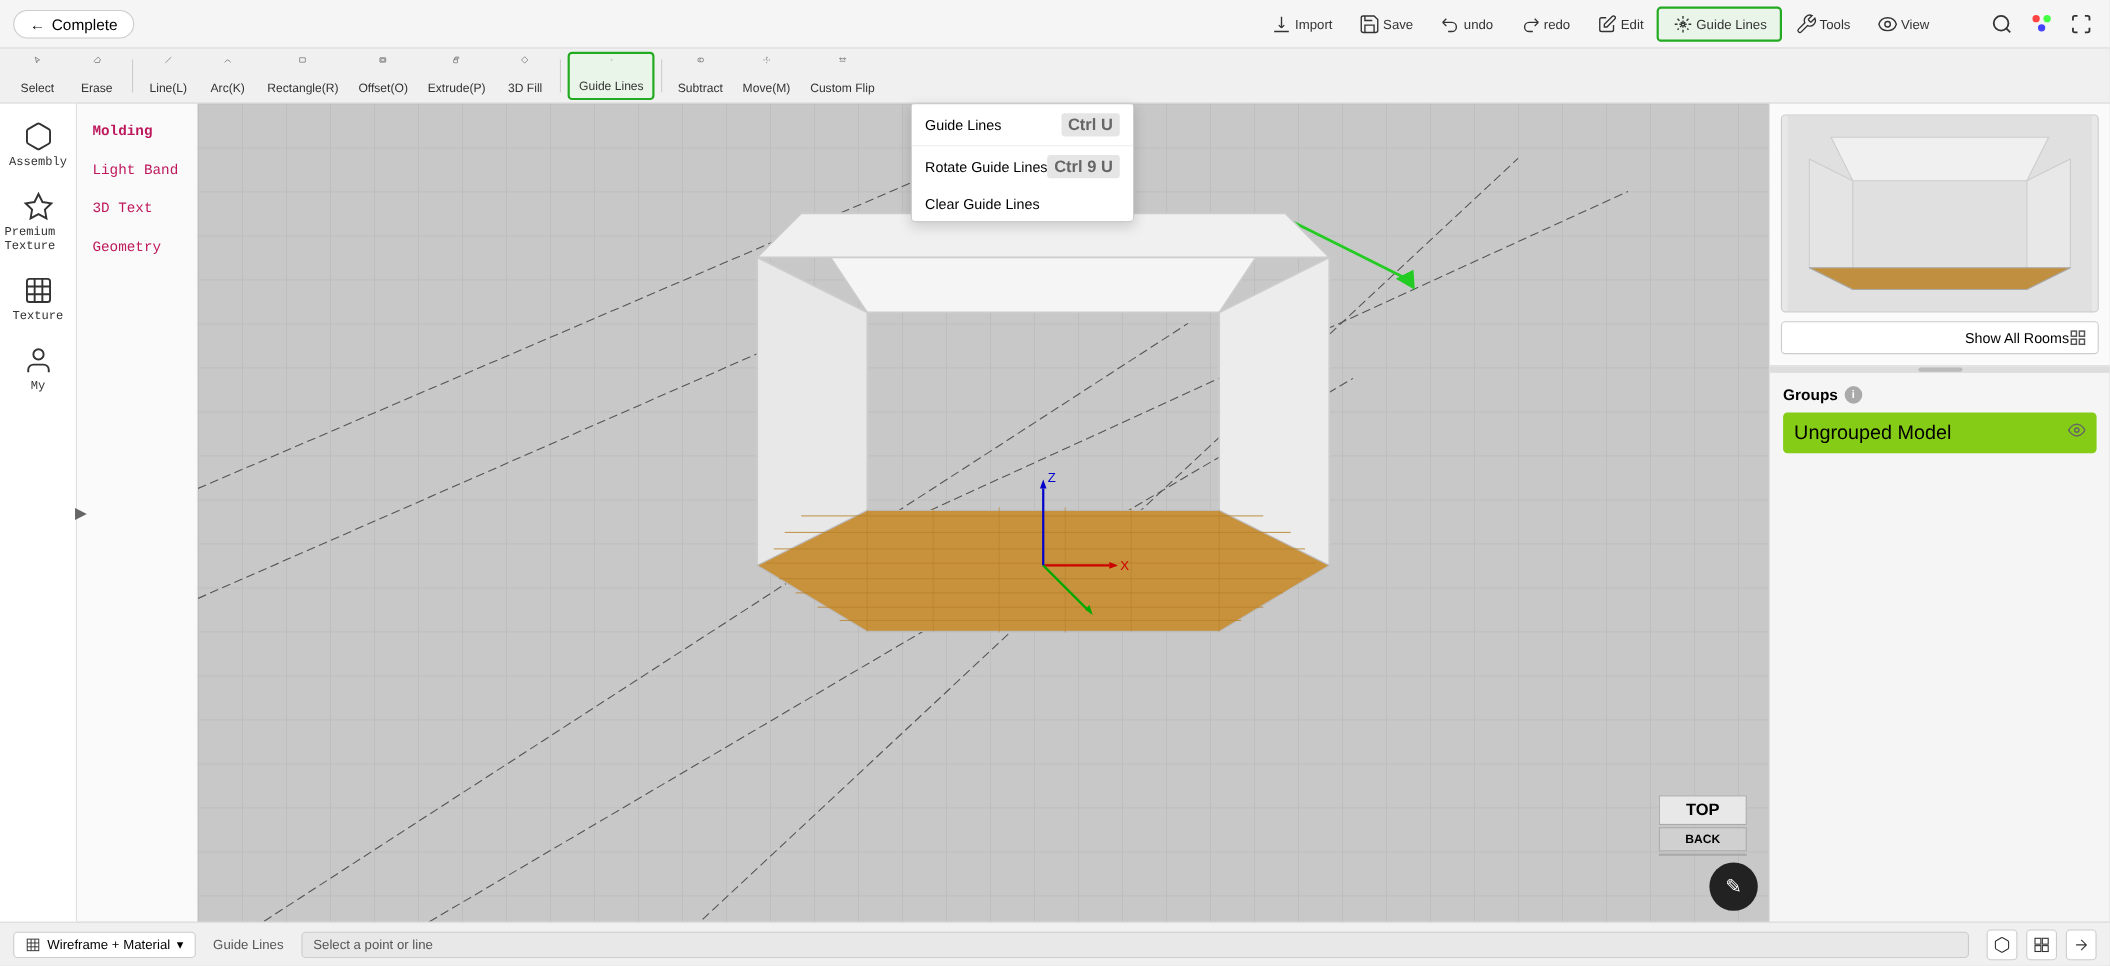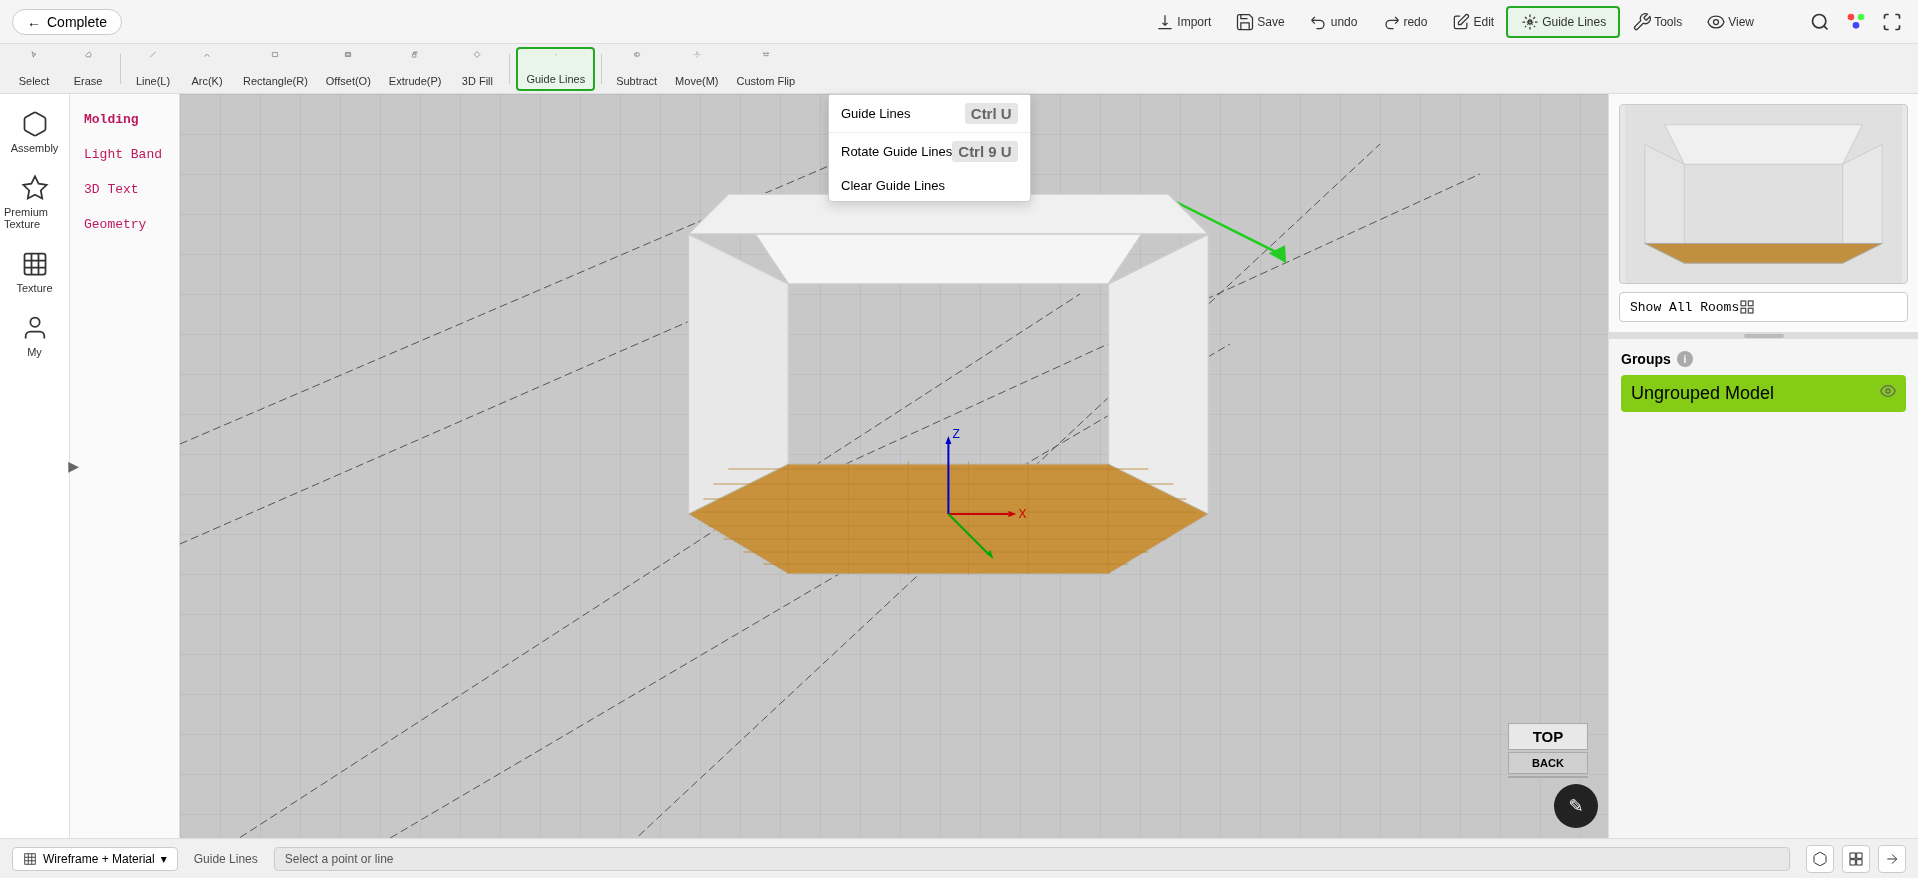--- a/index.html
+++ b/index.html
@@ -105,21 +105,21 @@
       flex-direction: column;
       align-items: center;
       padding: 8px 0;
       gap: 4px;
       position: relative;
       z-index: 50;
     }
     .sidebar-item {
       display: flex; flex-direction: column; align-items: center;
       gap: 4px; padding: 8px 4px; cursor: pointer; width: 100%;
-      font-size: 11px; color: #333; border-radius: 4px;
+      font-size: 11px; color: #333; border-radius: 4px; font-family: Liberation Mono, monospace;
     }
     .sidebar-item svg { width: 28px; height: 28px; }
 
     
     .sub-sidebar {
       width: 110px;
       background: #fafafa;
       border-right: 1px solid #e0e0e0;
       display: flex;
       flex-direction: column;
@@ -201,28 +201,27 @@
     }
     .preview-box {
       width: 100%;
       height: 180px;
       background: #e8e8e8;
       border: 1px solid #ccc;
       border-radius: 4px;
       margin-bottom: 8px;
     }
     .show-all-rooms-btn {
-      display: flex; align-items: center; justify-content: flex-start;
+      display: flex; align-items: center; justify-content: flex-end;
       padding: 6px 10px;
       background: #fff;
       border: 1px solid #ccc;
       border-radius: 4px;
       cursor: pointer;
       font-size: 13px;
-      font-family: Liberation Mono, monospace;
     }
     .right-panel-divider {
       height: 6px;
       background: #ddd;
       display: flex; align-items: center; justify-content: center;
     }
     .right-panel-section {
       padding: 12px;
       flex: 1;
     }

